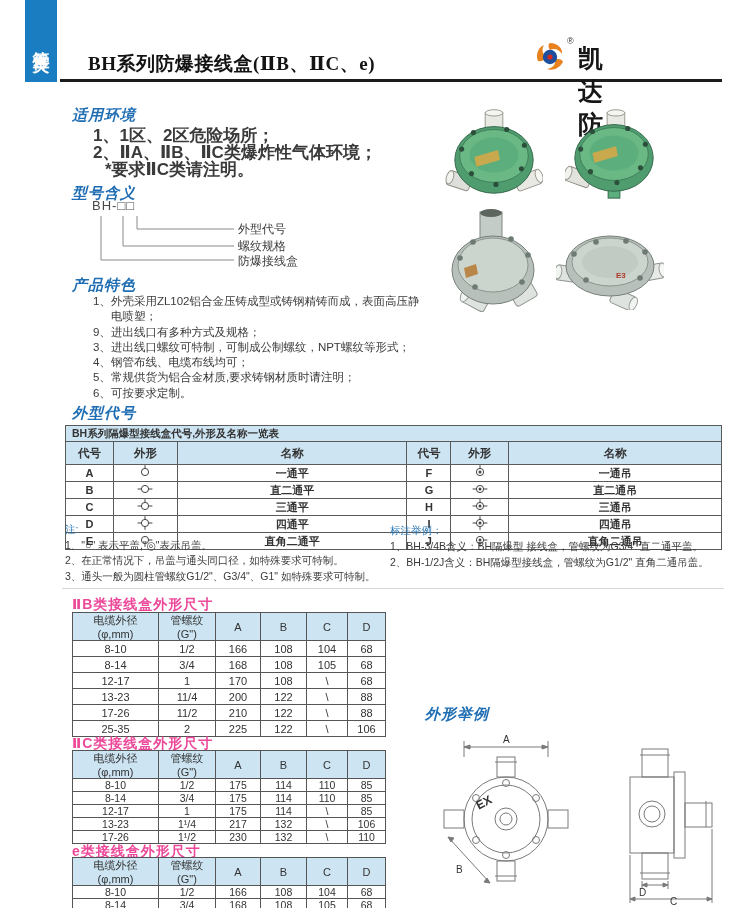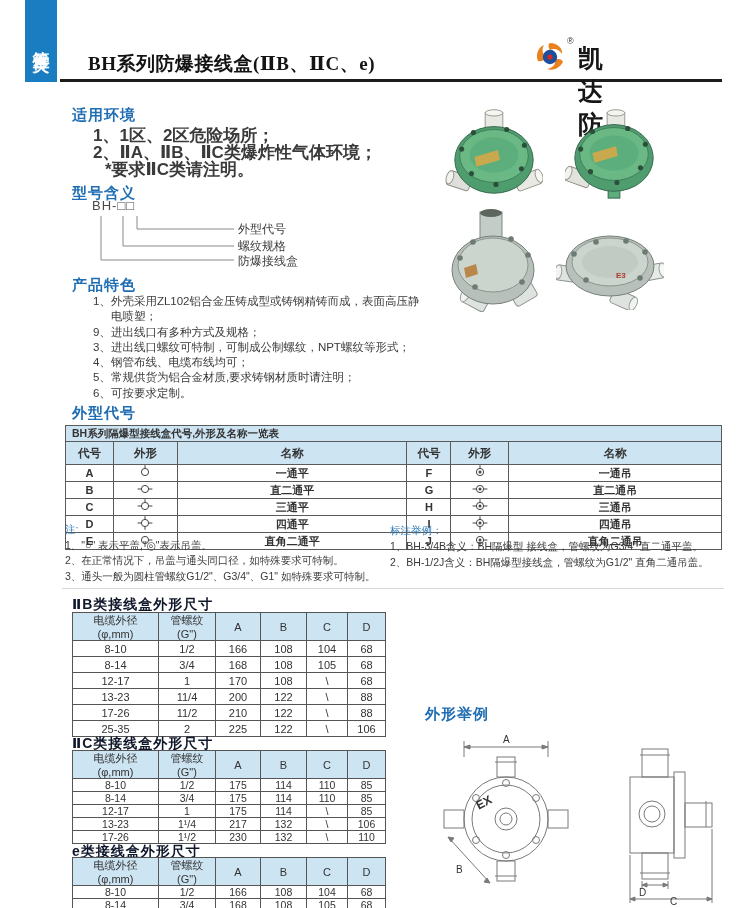--- a/index.html
+++ b/index.html
@@ -12,21 +12,21 @@
             writing-mode:vertical-rl;text-orientation:upright;font-size:17px;font-weight:bold;letter-spacing:2px;}
   .page-title{position:absolute;left:88px;top:51px;font-family:"Liberation Serif","DejaVu Serif",serif;
               font-weight:bold;font-size:19px;color:#141414;letter-spacing:.5px;}
   .head-rule{position:absolute;left:60px;top:79px;width:662px;height:3px;background:#1c1c1c;}
   .brand{position:absolute;left:534px;top:38px;height:38px;}
   .brand-logo{position:absolute;left:0;top:3px;}
   .brand-reg{position:absolute;left:33px;top:-2px;font-size:9px;color:#333;}
   .brand-name{position:absolute;left:44px;top:4px;font-size:25px;font-weight:bold;color:#161616;letter-spacing:1px;}
 
   
-  .h-blue{position:absolute;color:#1f6eb3;font-weight:bold;font-size:15px;letter-spacing:1px;}
+  .h-blue{position:absolute;color:#1f6eb3;font-weight:bold;font-size:15px;letter-spacing:1px;font-style:italic;}
 
   .body-text{font-size:17px;line-height:17px;color:#3a3a3a;font-weight:bold;}
   .env-list{position:absolute;left:93px;top:127px;width:320px;}
   .env-list .indent{padding-left:12px;}
 
   
   .model-code{position:absolute;left:92px;top:198px;font-size:13px;color:#4a4a4a;letter-spacing:1px;}
   .model-svg{position:absolute;left:96px;top:216px;}
   .model-label{position:absolute;left:238px;font-size:12px;color:#3a3a3a;}
 
@@ -41,21 +41,21 @@
   .codes-table .cap{background:#cde4f2;text-align:left;padding-left:6px;height:15px;font-size:10.5px;color:#333;}
   .codes-table thead .hdr{background:#cde4f2;height:22px;font-size:11.5px;}
 
   
   .notes-left{position:absolute;left:65px;top:522px;width:322px;font-size:10.5px;line-height:15.5px;color:#3a3a3a;}
   .notes-right{position:absolute;left:390px;top:522px;width:334px;font-size:10.5px;line-height:16px;color:#3a3a3a;}
   .note-cap{color:#2a78b8;}
   .notes-underline{position:absolute;left:62px;top:588px;width:662px;border-bottom:1px solid #d8d8d8;}
 
   
-  .dim-heading{position:absolute;left:72px;color:#0f172a;font-weight:bold;font-size:14px;letter-spacing:1px;}
+  .dim-heading{position:absolute;left:72px;color:#ec4899;font-weight:bold;font-size:14px;letter-spacing:1px;}
   .dim-table{position:absolute;left:72px;font-size:11px;color:#333;}
   .dim-table th{background:#cde4f2;font-weight:normal;}
   .dim-table th,.dim-table td{border:1px solid #555;text-align:center;padding:0 3px;}
   .dim-table col.c0{width:86px}.dim-table col.c1{width:57px}.dim-table col.c2{width:45px}
   .dim-table col.c3{width:46px}.dim-table col.c4{width:41px}.dim-table col.c5{width:38px}
   .t-iib th{height:16px}.t-iib td{height:15px}
   .t-iic th{height:14px}.t-iic td{height:11px;font-size:10.5px}
   .t-e  th{height:13px}.t-e td{height:11px;font-size:10.5px}
   .hd-iib{top:596px}.tb-iib{top:612px}
   .hd-iic{top:735px}.tb-iic{top:750px}

